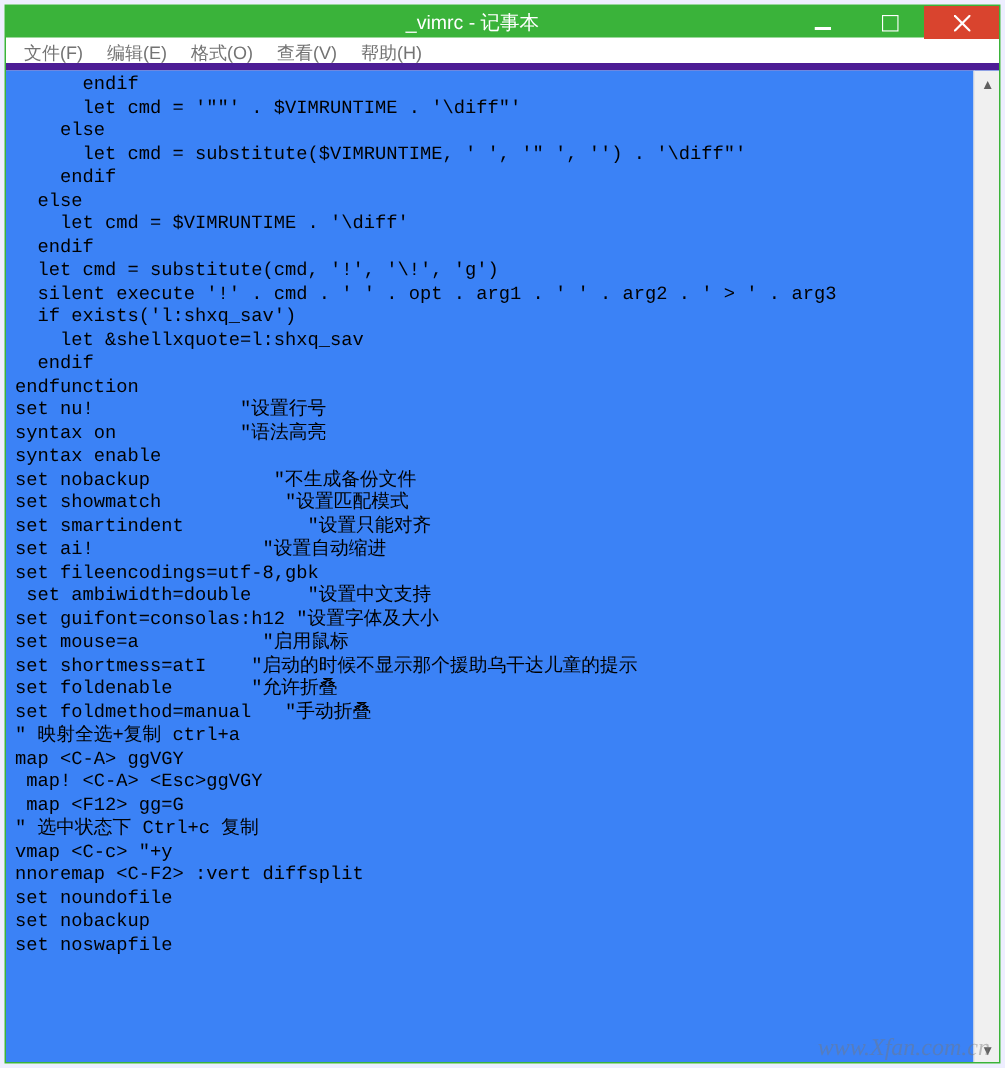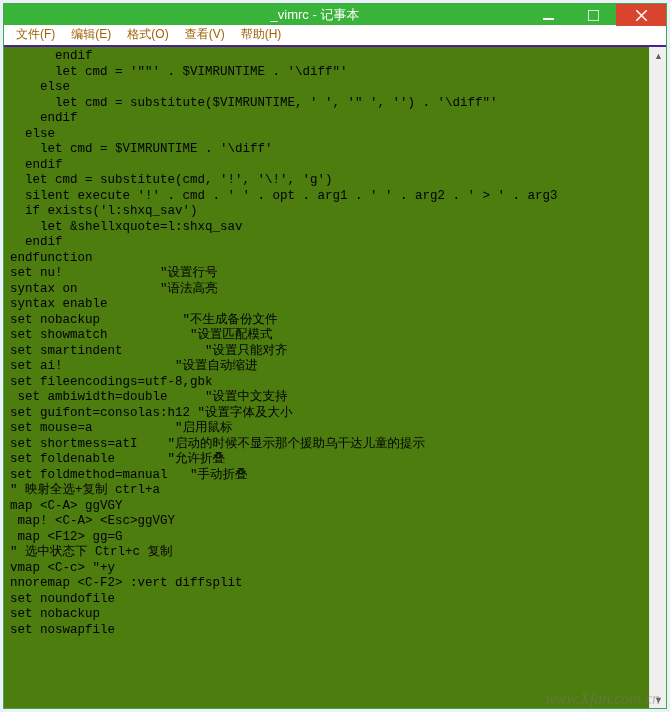--- a/index.html
+++ b/index.html
@@ -46,36 +46,36 @@
     font-size: 14px;
     cursor: pointer;
     color: #fff;
     background: transparent;
   }
   .title-btn.close { background: #d9442e; width: 50px; }
   .title-btn.min svg, .title-btn.max svg { width: 11px; height: 11px; }
   .menubar {
     height: 22px;
     background: #fff;
-    border-bottom: 2px solid #4c1d95;
+    border-bottom: 5px solid #4c1d95;
     display: flex;
-    align-items: flex-end;
+    align-items: flex-start;
     padding: 0 4px;
     font-size: 12px;
-    color: #a16207;
+    color: #737373;
   }
   .menu-item {
     padding: 2px 8px;
     cursor: pointer;
   }
   .content-area {
     flex: 1;
     display: flex;
     overflow: hidden;
-    background: #4d7c0f;
+    background: #3b82f6;
   }
   .text-content {
     flex: 1;
     padding: 2px 6px;
     font-family: "Consolas", "Courier New", monospace;
     font-size: 12.5px;
     line-height: 1.24;
     white-space: pre;
     color: #000;
     overflow: hidden;

